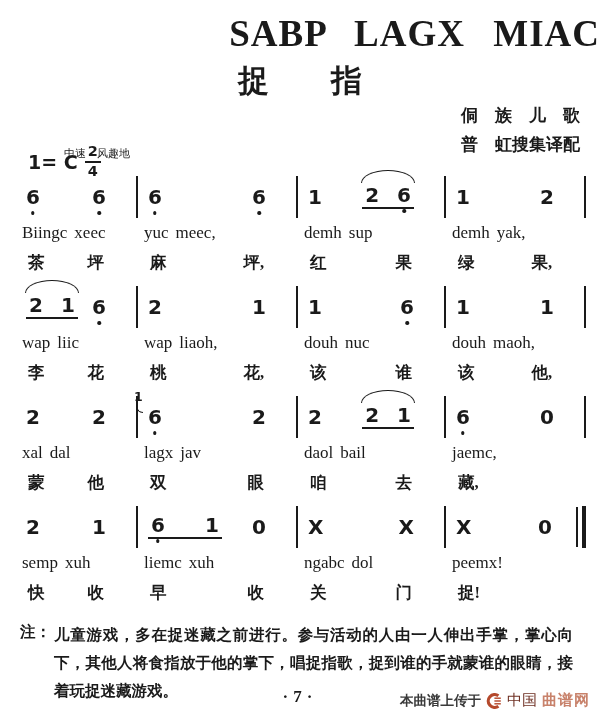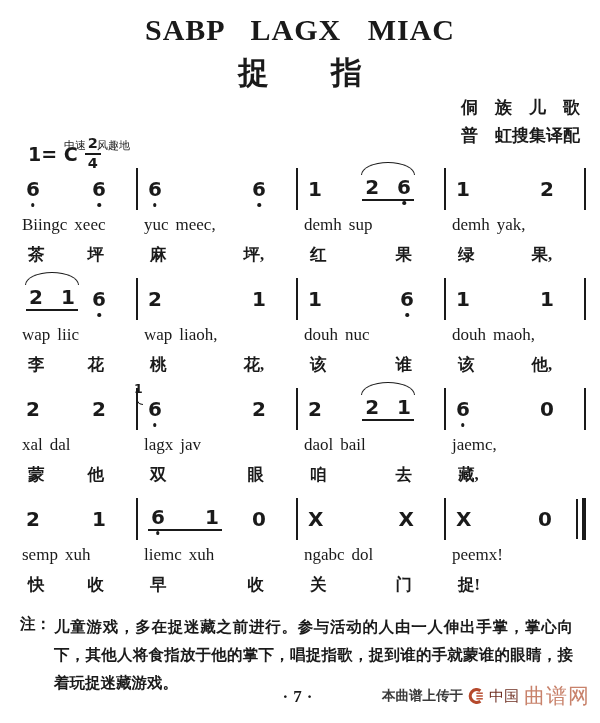--- a/index.html
+++ b/index.html
@@ -8,21 +8,21 @@
     --site-dark:#6e2f22;
     --site-light:#c8826b;
   }
   html,body{margin:0;padding:0;}
   body{
     width:600px;height:723px;background:#ffffff;color:var(--ink);
     font-family:"Liberation Serif","DejaVu Serif",serif;
     position:relative;overflow:hidden;
   }
   .title-latin{
-    text-align:center;padding-top:12px;font-size:30px;font-weight:700;
+    text-align:right;padding-top:12px;font-size:37px;font-weight:700;
     word-spacing:18px;letter-spacing:1px;line-height:1.2;
     font-family:"Liberation Serif","DejaVu Serif",serif;
   }
   .title-cn{
     text-align:center;margin-top:8px;font-size:31px;font-weight:700;line-height:1.1;
   }
   .meta{position:relative;height:72px;margin-top:0;}
   .key{
     position:absolute;left:28px;top:2px;display:flex;align-items:center;gap:7px;
     font-family:"DejaVu Sans","Liberation Sans",sans-serif;font-weight:700;font-size:19px;margin-top:44px;
@@ -87,21 +87,21 @@
   .pagenum{
     position:absolute;left:0;right:0;bottom:16px;text-align:center;
     font-weight:700;font-size:17px;letter-spacing:5px;
   }
   .watermark{
     position:absolute;right:10px;bottom:13px;display:flex;align-items:center;gap:5px;
     font-size:13.5px;color:#3a3a3a;font-weight:600;
   }
   .logo{color:var(--brand);display:inline-flex;}
   .site-dark{color:var(--site-dark);font-weight:400;font-size:15px;}
-  .site-light{color:var(--site-light);font-weight:400;font-size:21px;letter-spacing:1px;}
+  .site-light{color:var(--site-light);font-weight:700;font-size:15px;letter-spacing:1px;}
 </style>
 </head>
 <body>
 
 <div class="title-latin">SABP LAGX MIAC</div>
 <div class="title-cn">捉　　指</div>
 
 <div class="meta">
   <div class="key">
     <span>1= C</span>

